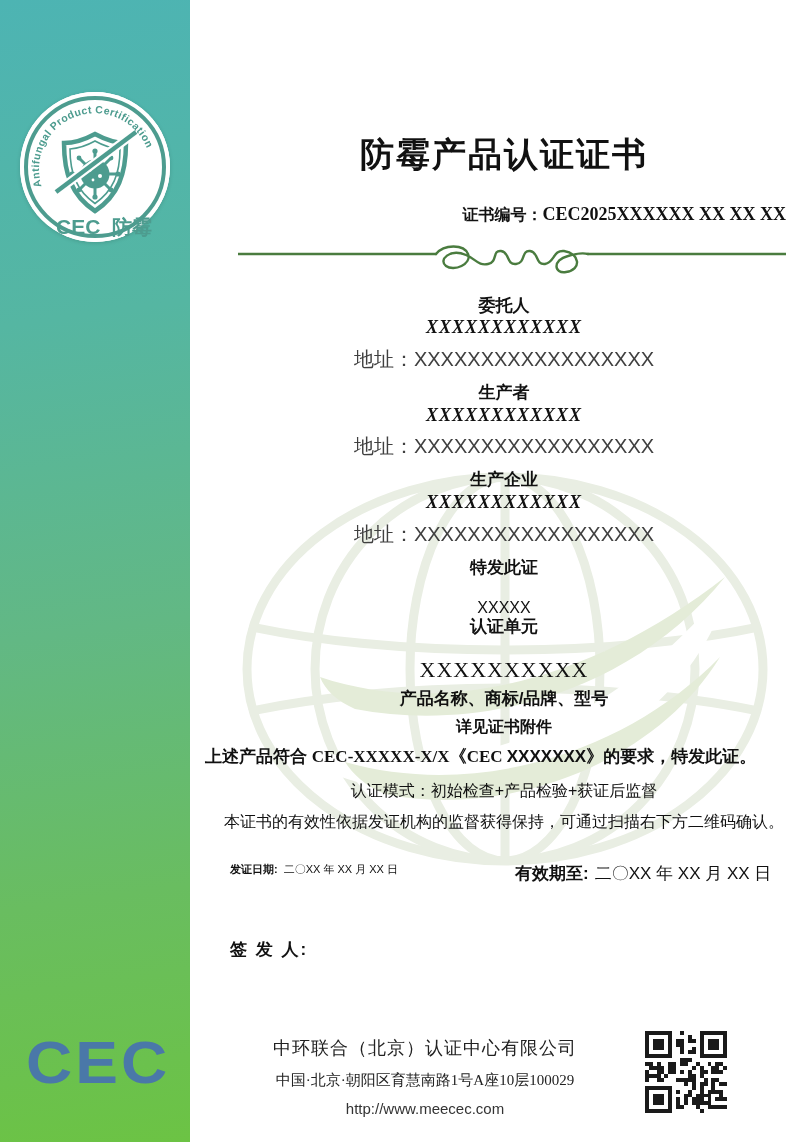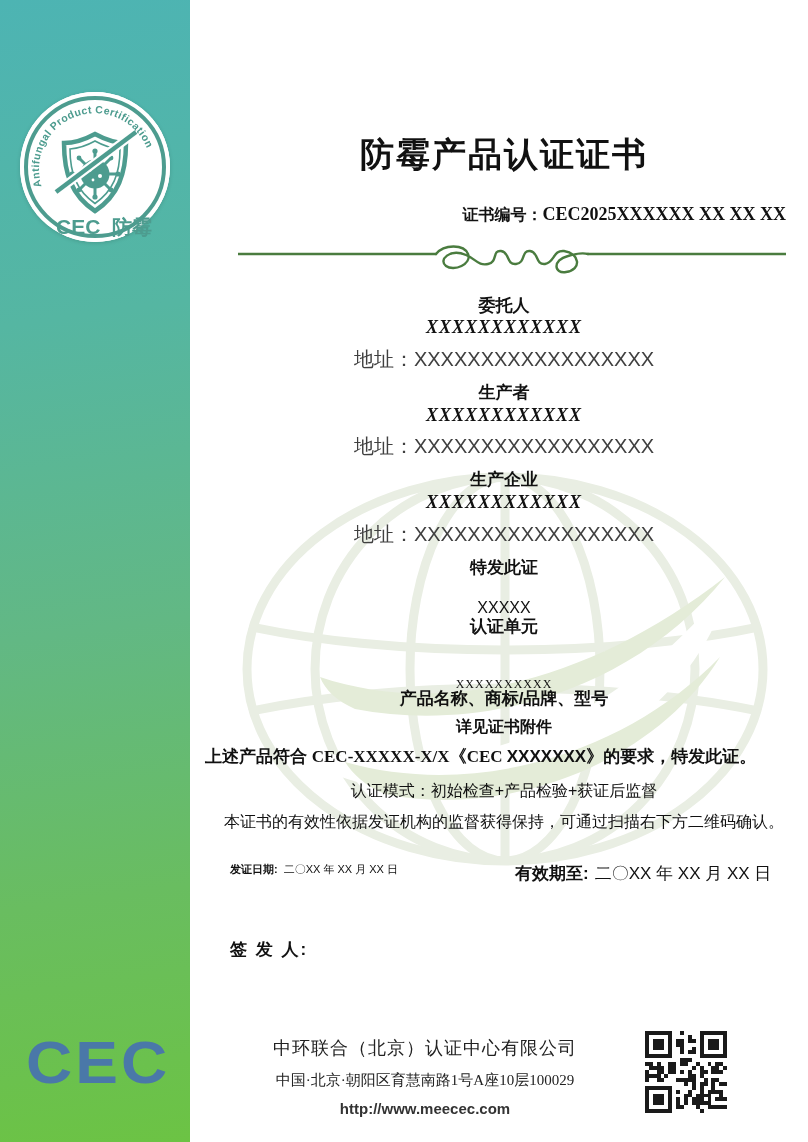--- a/index.html
+++ b/index.html
@@ -35,36 +35,36 @@
   .certno .val{font-family:"Liberation Serif",serif;font-size:18px;font-weight:bold;}
   .divider{position:absolute;left:238px;top:242px;z-index:3;}
   .sec-label{font-size:17px;font-weight:bold;}
   .sec-name{font-family:"Liberation Serif",serif;font-size:18px;font-weight:bold;letter-spacing:1px;font-style:italic;}
   .sec-addr{font-size:20px;color:#404040;}
   .t1{top:294px}.n1{top:317px}.a1{top:346px}
   .t2{top:381px}.n2{top:405px}.a2{top:433px}
   .t3{top:468px}.n3{top:492px}.a3{top:521px}
   .std-l{top:556px}.std-v{top:587px;font-size:16px;margin-top:12px;}
   .unit-l{top:615px}
-  .unit-v{top:657px;font-family:"Liberation Serif",serif;font-size:12px;letter-spacing:1px;margin-top:20px;}
+  .unit-v{top:657px;font-family:"Liberation Serif",serif;font-size:22px;letter-spacing:1px;}
   .prod-l{top:687px}
   .prod-v{top:717px;font-size:16px;font-weight:bold;}
   .statement{top:745px;left:205px;right:auto;text-align:left;font-size:17px;font-weight:bold;}
   .statement .serif{font-family:"Liberation Serif",serif;}
   .mode{top:781px;font-size:16px;}
   .validity{top:812px;font-size:16px;}
   .date-issue{top:862px;left:230px;font-size:11px;}
   .date-valid{top:862px;left:515px;font-size:17px;}
   .date-label{font-weight:bold;margin-right:6px;}
   .signer{top:938px;left:230px;font-size:17px;font-weight:bold;letter-spacing:2px;}
   
   .footer{position:absolute;left:190px;width:470px;text-align:center;z-index:3;}
   .f-company{top:1036px;font-family:Liberation Serif, serif;font-size:18px;color:#222;letter-spacing:1px;}
   .f-address{top:1071px;font-family:Liberation Serif, serif;font-size:15px;color:#222;}
-  .f-url{top:1100px;font-size:15px;font-weight:bold;color:#333;text-decoration:none;}
+  .f-url{top:1100px;font-size:15px;font-weight:normal;color:#333;text-decoration:none;}
   .qr{position:absolute;left:641px;top:1027px;width:90px;height:90px;z-index:3;background:#fff;}
 </style>
 </head>
 <body>
 
 <svg class="watermark" width="560" height="415" viewBox="0 0 560 415">
   <defs>
     <clipPath id="globeClip">
         <ellipse cx="280" cy="207" rx="262" ry="196"></ellipse>
       </clipPath>

